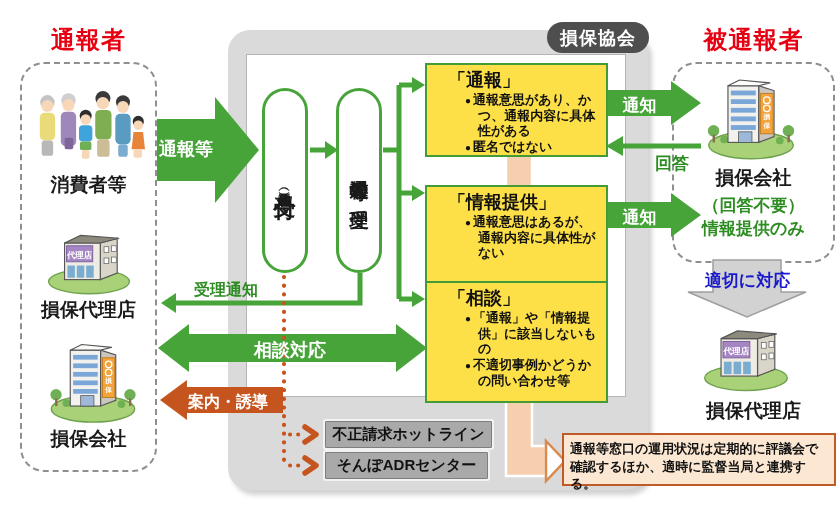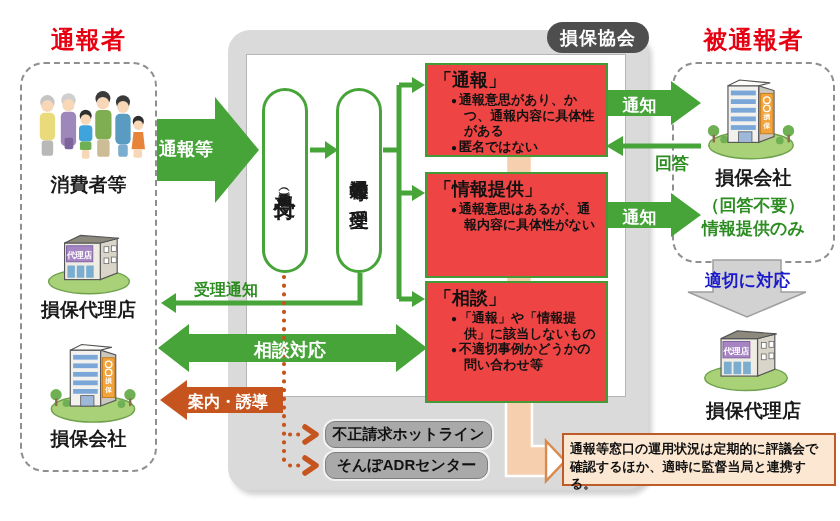--- a/index.html
+++ b/index.html
@@ -14,33 +14,33 @@
   .assoc-pill { position:absolute; left:547px; top:22px; width:102px; height:31px; background:#4e4e4e; border-radius:16px; color:#fff; font-weight:bold; font-size:18px; display:flex; align-items:center; justify-content:center; z-index:6; letter-spacing:1px; }
   .white-box { position:absolute; left:246px; top:54px; width:380px; height:343px; background:#fff; border:1.5px solid #b5b5b5; z-index:1; }
   .division-label { position:absolute; left:258px; top:61px; font-size:14px; color:#222; z-index:2; }
 
   .vpill { position:absolute; width:46px; height:185px; top:88px; background:#fff; border:3px solid #46a438; border-radius:26px; display:flex; align-items:center; justify-content:center; z-index:3; }
   .vtext { writing-mode:vertical-rl; text-orientation:mixed; color:#1a1a1a; text-align:center; line-height:1.05; }
   .vtext .big { font-size:22px; font-weight:bold; letter-spacing:3px; }
   .vtext .small { font-size:12px; font-weight:bold; letter-spacing:0px; }
   .vtext .mid { font-size:19px; font-weight:bold; letter-spacing:2px; }
 
-  .cat-box { position:absolute; left:425px; width:183px; background:#ef4444; border:2px solid #449a36; z-index:3; padding:5px 7px 4px 7px; }
+  .cat-box { position:absolute; left:425px; width:183px; background:#fde047; border:2px solid #449a36; z-index:3; padding:5px 7px 4px 21px; }
   .cat-title { font-size:18px; font-weight:bold; color:#111; line-height:1.15; margin-bottom:1px; }
   .cat-box ul { list-style:none; margin-left:17px; }
   .cat-box li { font-size:13px; color:#111; line-height:1.22; padding-left:13px; text-indent:-13px; font-weight:bold; }
   .cat-box li::before { content:"●"; font-size:10px; margin-right:2px; }
 
   .lbl { position:absolute; font-weight:bold; z-index:6; }
   .lbl-white { color:#fff; }
   .lbl-green { color:#2e8d22; }
   .lbl-blue { color:#1a1acd; }
   .lbl-center { text-align:center; }
 
-  .ref-pill { position:absolute; background:#a9a9a9; border:1px solid #7e7e7e; border-radius:10px; box-shadow:0 0 0 2px #f2f2f2; color:#111; font-weight:bold; font-size:15px; display:flex; align-items:center; justify-content:center; z-index:4; }
+  .ref-pill { position:absolute; background:#a9a9a9; border:1px solid #7e7e7e; border-radius:1px; box-shadow:0 0 0 2px #f2f2f2; color:#111; font-weight:bold; font-size:15px; display:flex; align-items:center; justify-content:center; z-index:4; }
 
   .note-box { position:absolute; left:562px; top:433px; width:274px; height:53px; background:#fbe7d2; border:2px solid #bf5b28; z-index:7; padding:5px 6px; font-size:13px; font-weight:bold; color:#111; line-height:1.35; }
 
   .info-only { position:absolute; left:672px; top:195px; width:163px; text-align:center; color:#2e8d22; font-weight:bold; font-size:17px; line-height:1.35; z-index:4; }
 
   svg.layer { position:absolute; left:0; top:0; z-index:5; pointer-events:none; }
   svg.under { z-index:2; }
   .icon-abs { position:absolute; z-index:4; }
 </style>
 </head>
@@ -138,21 +138,21 @@
     <polygon points="546,441 565,461 546,481" fill="#ffffff" stroke="#d98b4f" stroke-width="2.5"></polygon>
   </svg>
 
   <div class="cat-box" style="top:63px; height:94px;">
     <div class="cat-title">「通報」</div>
     <ul>
       <li>通報意思があり、かつ、通報内容に具体性がある</li>
       <li>匿名ではない</li>
     </ul>
   </div>
-  <div class="cat-box" style="top:172px; height:106px;">
+  <div class="cat-box" style="top:185px; height:106px;">
     <div class="cat-title">「情報提供」</div>
     <ul>
       <li>通報意思はあるが、通報内容に具体性がない</li>
     </ul>
   </div>
   <div class="cat-box" style="top:281px; height:122px;">
     <div class="cat-title">「相談」</div>
     <ul>
       <li>「通報」や「情報提供」に該当しないもの</li>
       <li>不適切事例かどうかの問い合わせ等</li>

